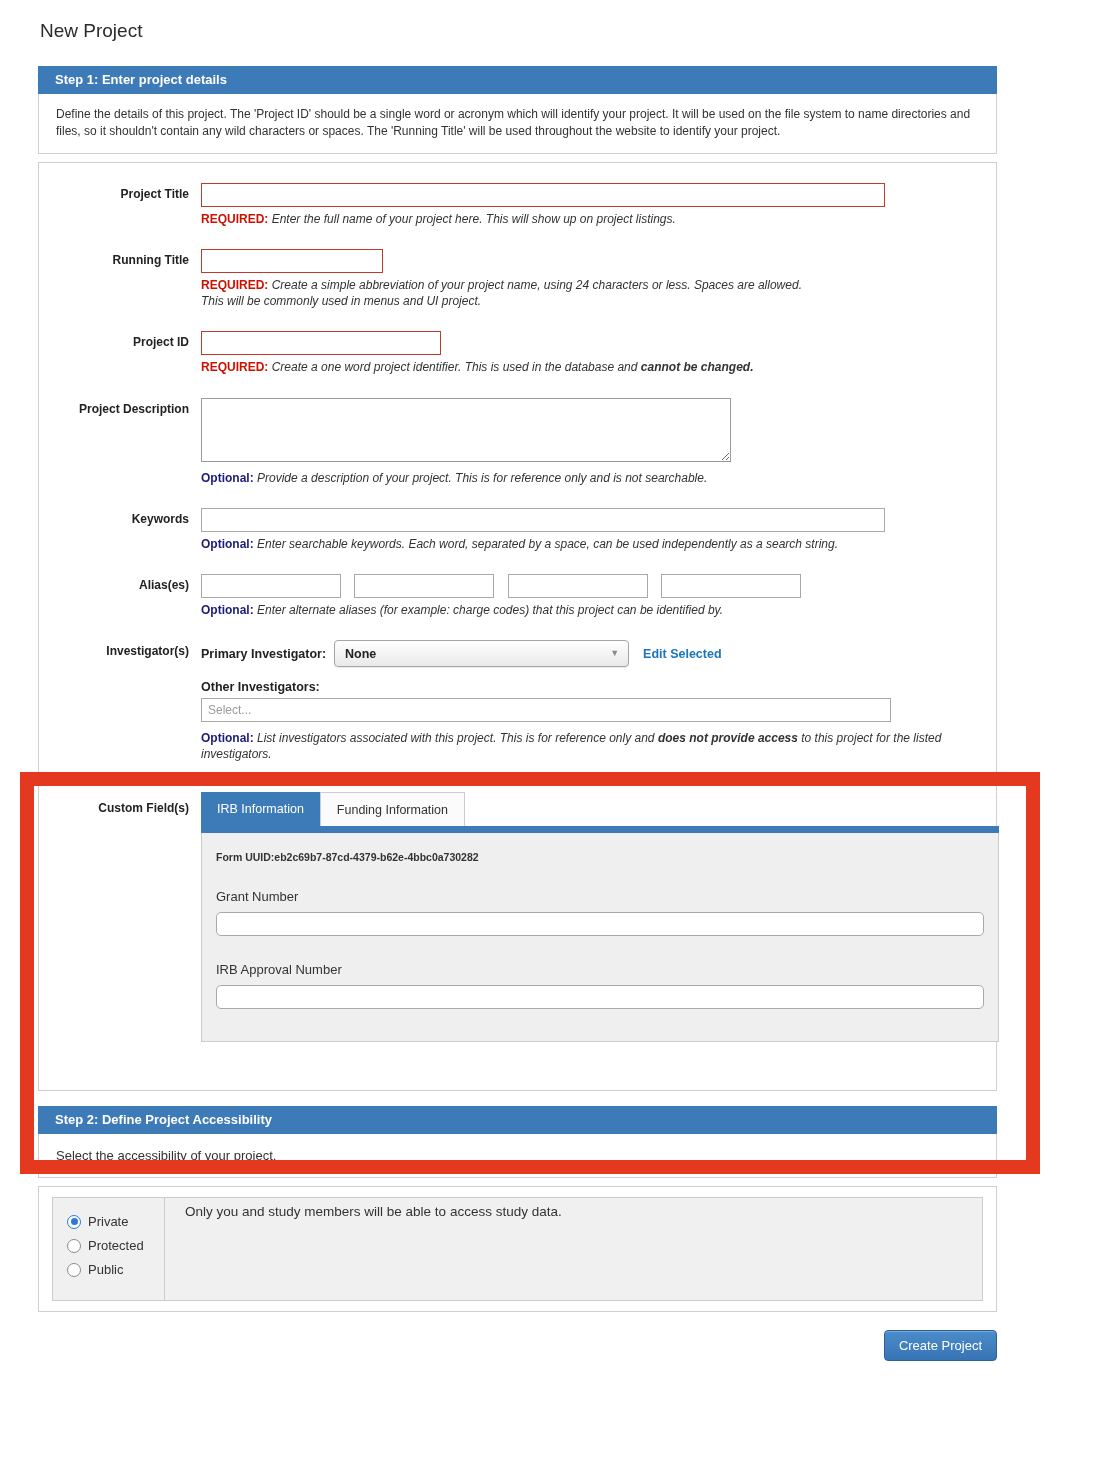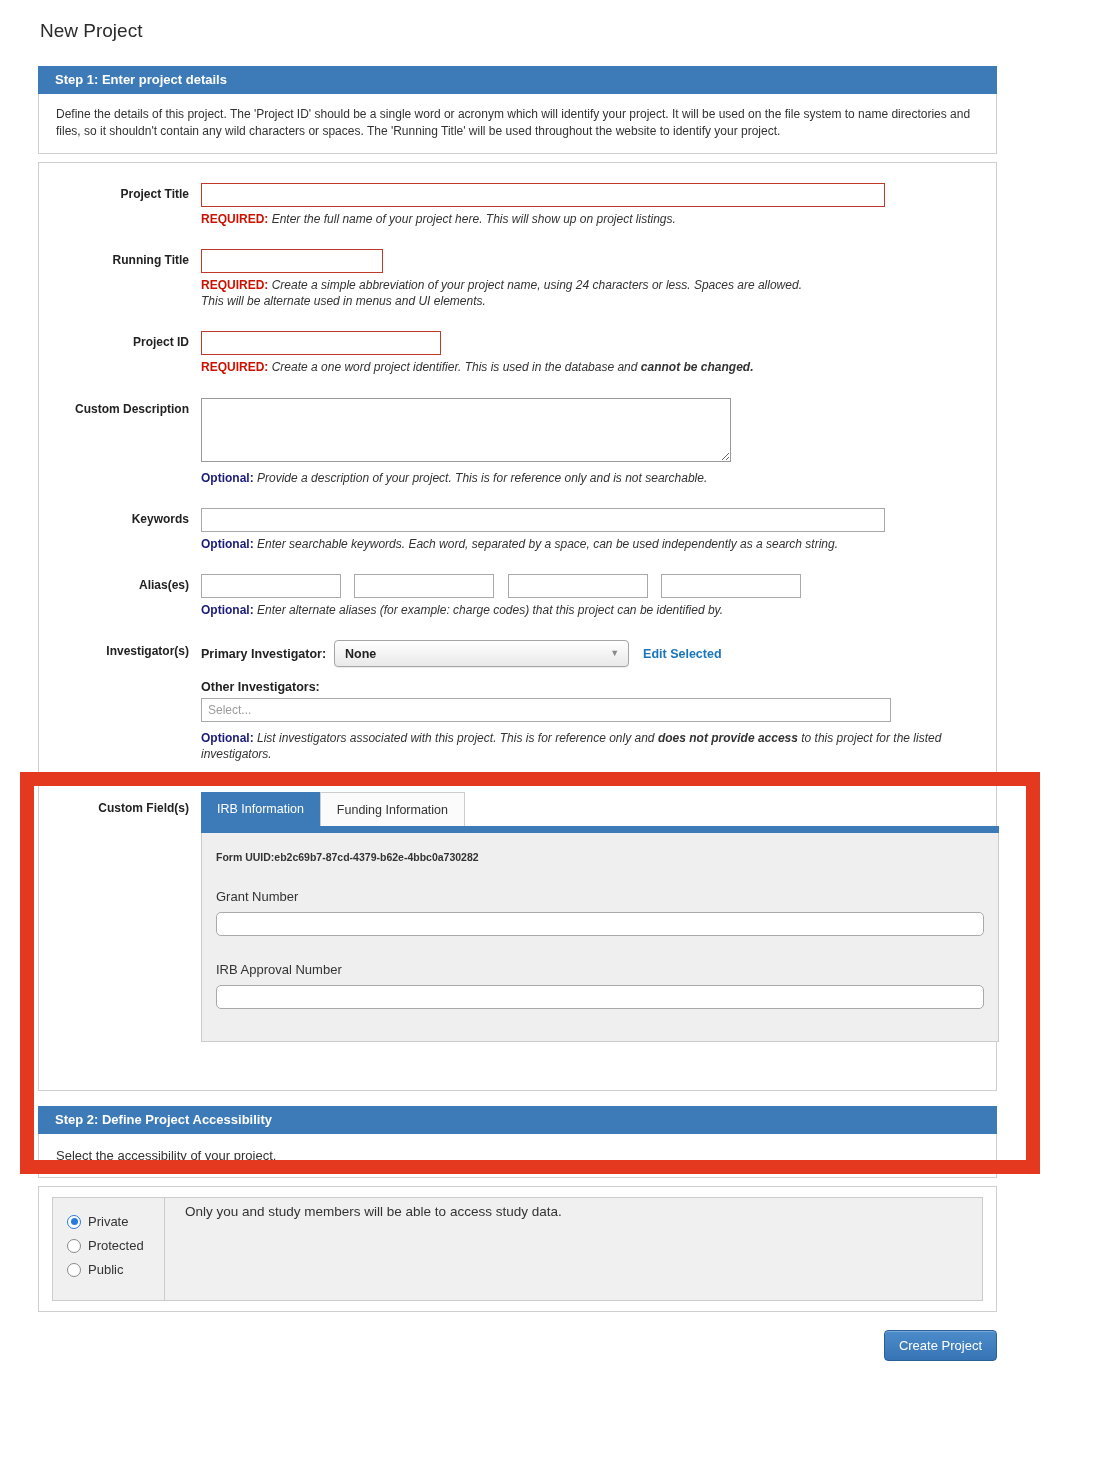--- a/index.html
+++ b/index.html
@@ -195,38 +195,38 @@
         </div>
       </div>
 
       <div class="field-row">
         <div class="field-label">Running Title</div>
         <div class="field-content">
           <input type="text" class="req inp-running" value="" style="">
           <div class="helper">
             <span class="req-lab">REQUIRED:</span>
             <span class="ital">Create a simple abbreviation of your project name, using 24 characters or less. Spaces are allowed.</span>
-            <div class="ital">This will be alternate used in menus and UI elements.</div>
+            <div class="ital">This will be commonly used in menus and UI project.</div>
           </div>
         </div>
       </div>
 
       <div class="field-row">
         <div class="field-label">Project ID</div>
         <div class="field-content">
           <input type="text" class="req inp-projectid" value="" style="">
           <div class="helper">
             <span class="req-lab">REQUIRED:</span>
             <span class="ital">Create a one word project identifier. This is used in the database and </span><span class="ital-bold">cannot be changed.</span>
           </div>
         </div>
       </div>
 
       <div class="field-row">
-        <div class="field-label">Custom Description</div>
+        <div class="field-label">Project Description</div>
         <div class="field-content">
           <textarea class="desc" style=""></textarea>
           <div class="helper">
             <span class="opt-lab">Optional:</span>
             <span class="ital">Provide a description of your project. This is for reference only and is not searchable.</span>
           </div>
         </div>
       </div>
 
       <div class="field-row">

